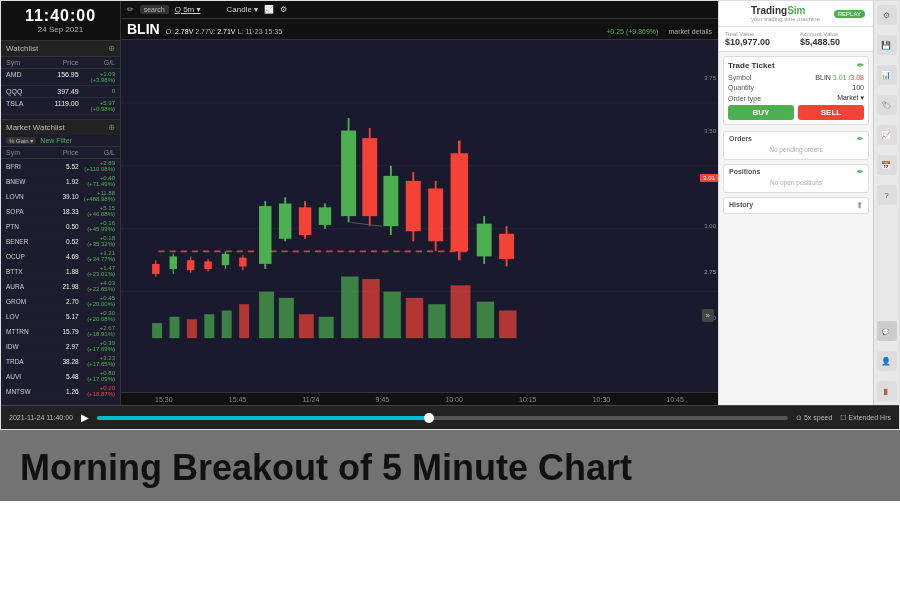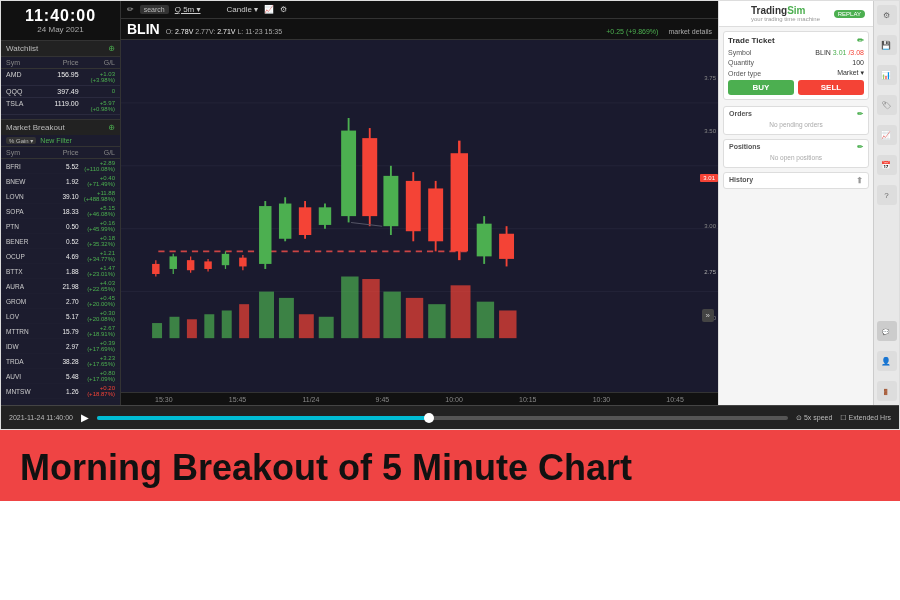--- a/index.html
+++ b/index.html
@@ -477,21 +477,21 @@
     }
 
     .pb-ext {
       font-size: 7px;
       color: #bbb;
     }
 
     
     .title-area {
       padding: 16px 20px 12px 20px;
-      background: #ef4444;
+      background: #737373;
     }
 
     .page-title {
       font-size: 36px;
       font-weight: 700;
       color: #111;
       line-height: 1.2;
     }
   </style>
 </head>
@@ -500,21 +500,21 @@
 <div class="screenshot-wrapper">
 
   <div class="image-area">
     <div class="trading-ui">
 
       <div class="main-content">
 
         <div class="left-sidebar">
           <div class="clock-area">
             <div class="clock-time">11:40:00</div>
-            <div class="clock-date">24 May 2021</div>
+            <div class="clock-date">24 Sep 2021</div>
           </div>
 
           <div class="watchlist-header">
             <span>Watchlist</span>
             <span style="color:#4CAF50;">⊕</span>
           </div>
           <div class="watchlist-cols">
             <span>Sym</span>
             <span style="text-align:right;">Price</span>
             <span style="text-align:right;">G/L</span>
@@ -531,21 +531,21 @@
             <span class="w-gain-pos">0</span>
           </div>
           <div class="watchlist-row">
             <span class="w-sym">TSLA</span>
             <span class="w-price">1119.00</span>
             <span class="w-gain-pos">+5.97 (+0.98%)</span>
           </div>
 
           <div class="market-scanners">
             <div class="scanner-header">
-              <span>Market Breakout</span>
+              <span>Market Watchlist</span>
               <span style="color:#4CAF50;">⊕</span>
             </div>
             <div class="scanner-filter">
               <span class="filter-badge">% Gain ▾</span>
               <span style="color:#4CAF50; cursor:pointer;">New Filter</span>
             </div>
             <div class="scanner-cols">
               <span>Sym</span>
               <span style="text-align:right;">Price</span>
               <span style="text-align:right;">G/L</span>
@@ -775,20 +775,30 @@
         <div class="right-panel">
 
           <div class="tradingsim-header">
             <div class="ts-logo">
               <span class="ts-brand">Trading<span class="ts-green">Sim</span></span>
               <span class="ts-tagline">your trading time machine</span>
             </div>
             <span class="ts-badge">REPLAY</span>
           </div>
 
+          <div class="account-stats">
+            <div class="stat-block">
+              <div class="stat-label">Total Value</div>
+              <div class="stat-value">$10,977.00</div>
+            </div>
+            <div class="stat-block">
+              <div class="stat-label">Account Value</div>
+              <div class="stat-value">$5,488.50</div>
+            </div>
+          </div>
 
           <div class="trade-ticket">
             <div class="ticket-header">
               <span>Trade Ticket</span>
               <span style="color:#4CAF50; cursor:pointer;">✏</span>
             </div>
             <div class="ticket-row">
               <span>Symbol</span>
               <span class="ticket-val">
                 <span>BLIN</span>

